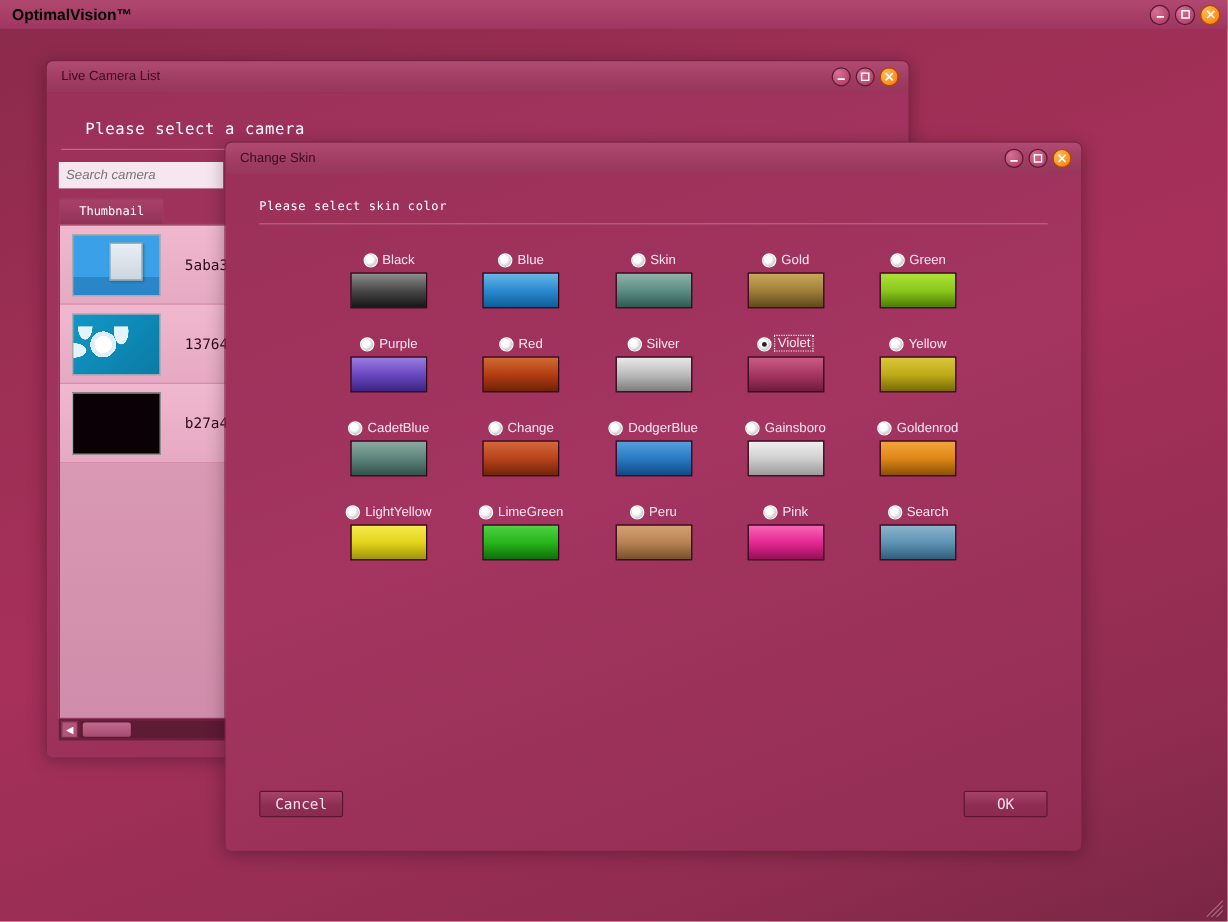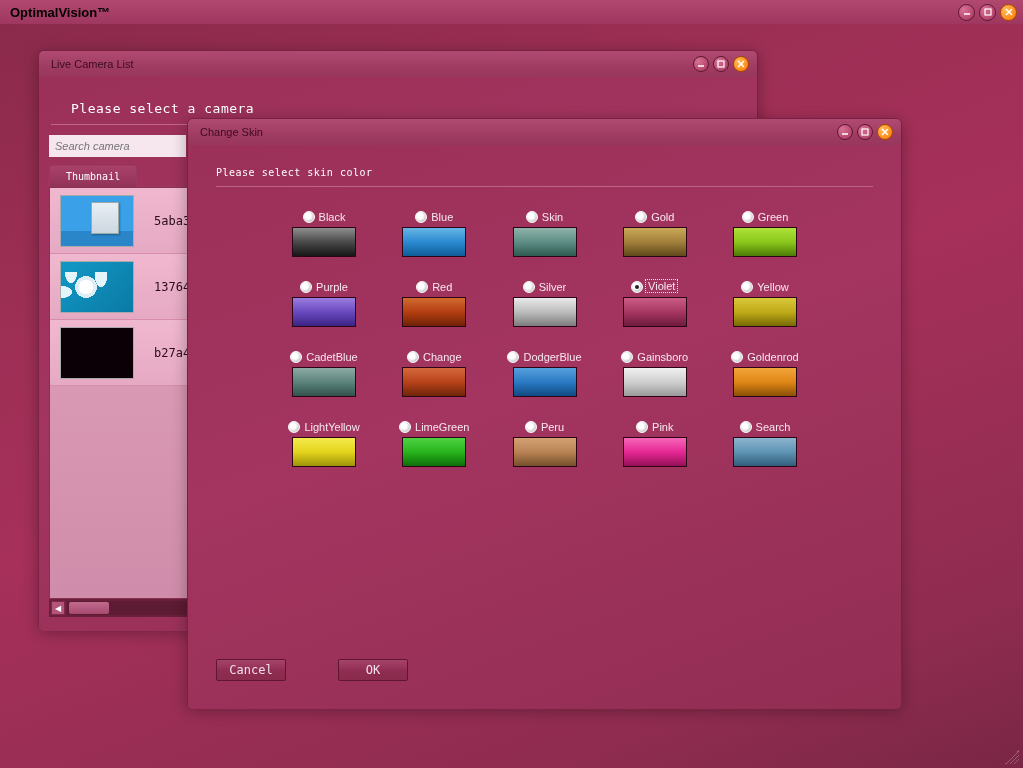--- a/index.html
+++ b/index.html
@@ -143,21 +143,21 @@
 }
 .radio.selected::after {
   content:''; position:absolute; left:3px; top:3px; width:4px; height:4px; border-radius:50%; background:#222;
 }
 .selected-box { border:1px dotted #eee; padding:0 2px; margin-left:-2px; }
 
 .swatch {
   width: 64px; height:30px; border:1px solid #2d0416;
 }
 
-.btn-row { display:flex; justify-content:flex-start; gap:52px; margin-top:auto; padding-bottom:14px; }
+.btn-row { display:flex; justify-content:space-between; gap:52px; margin-top:auto; padding-bottom:14px; }
 .btn {
   width:70px; height:22px; border:1px solid #5e1631;
   background: linear-gradient(to bottom, #a74369 0%, #8e2d51 55%, #8a2a4d 100%);
   color:#f6e0e9; font-family:"Lucida Console",monospace; font-size:12px;
   display:flex; align-items:center; justify-content:center;
   border-radius:2px;
 }
 
 
 .grip {

